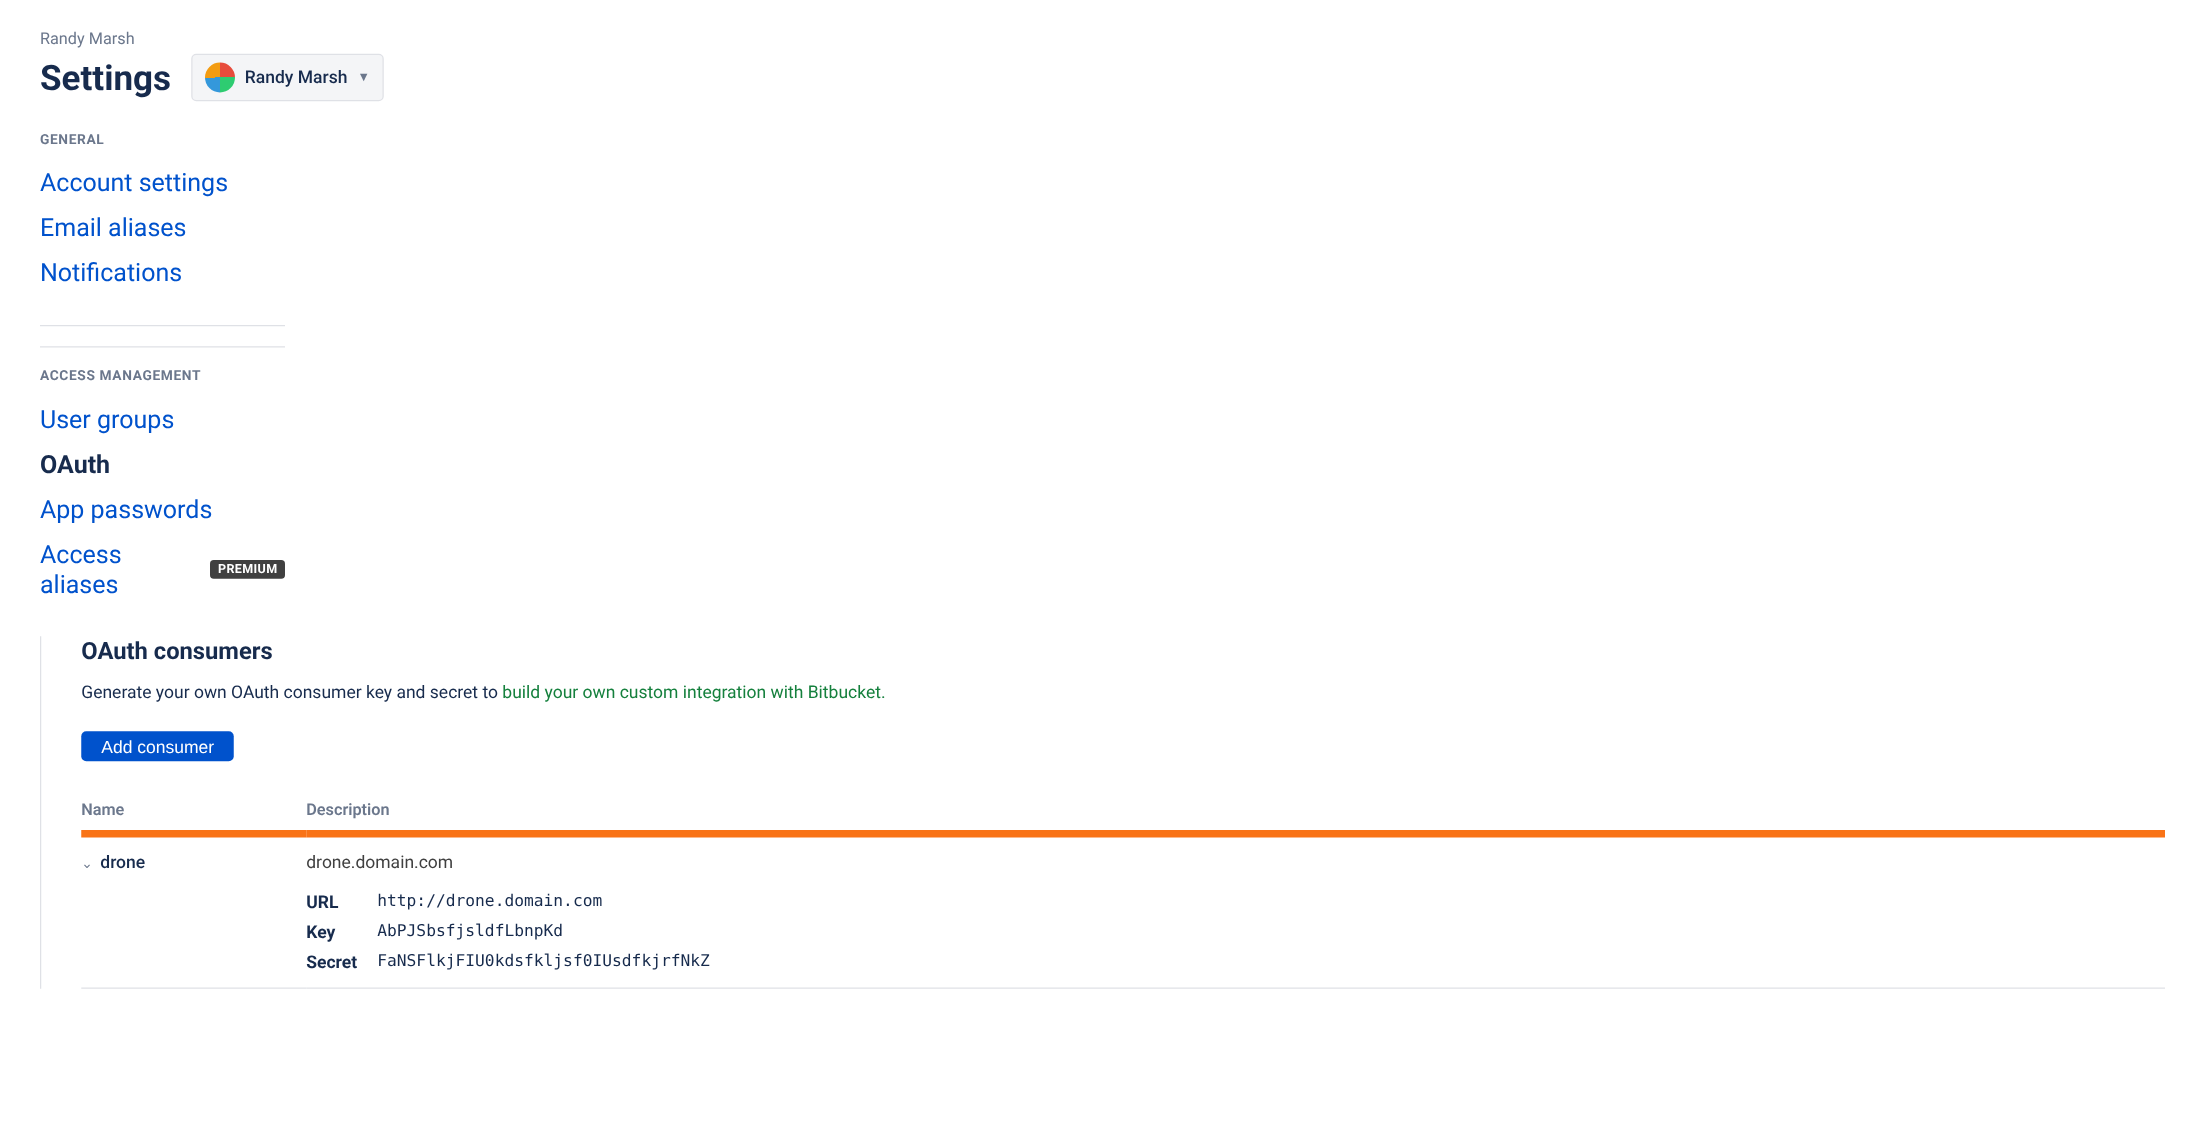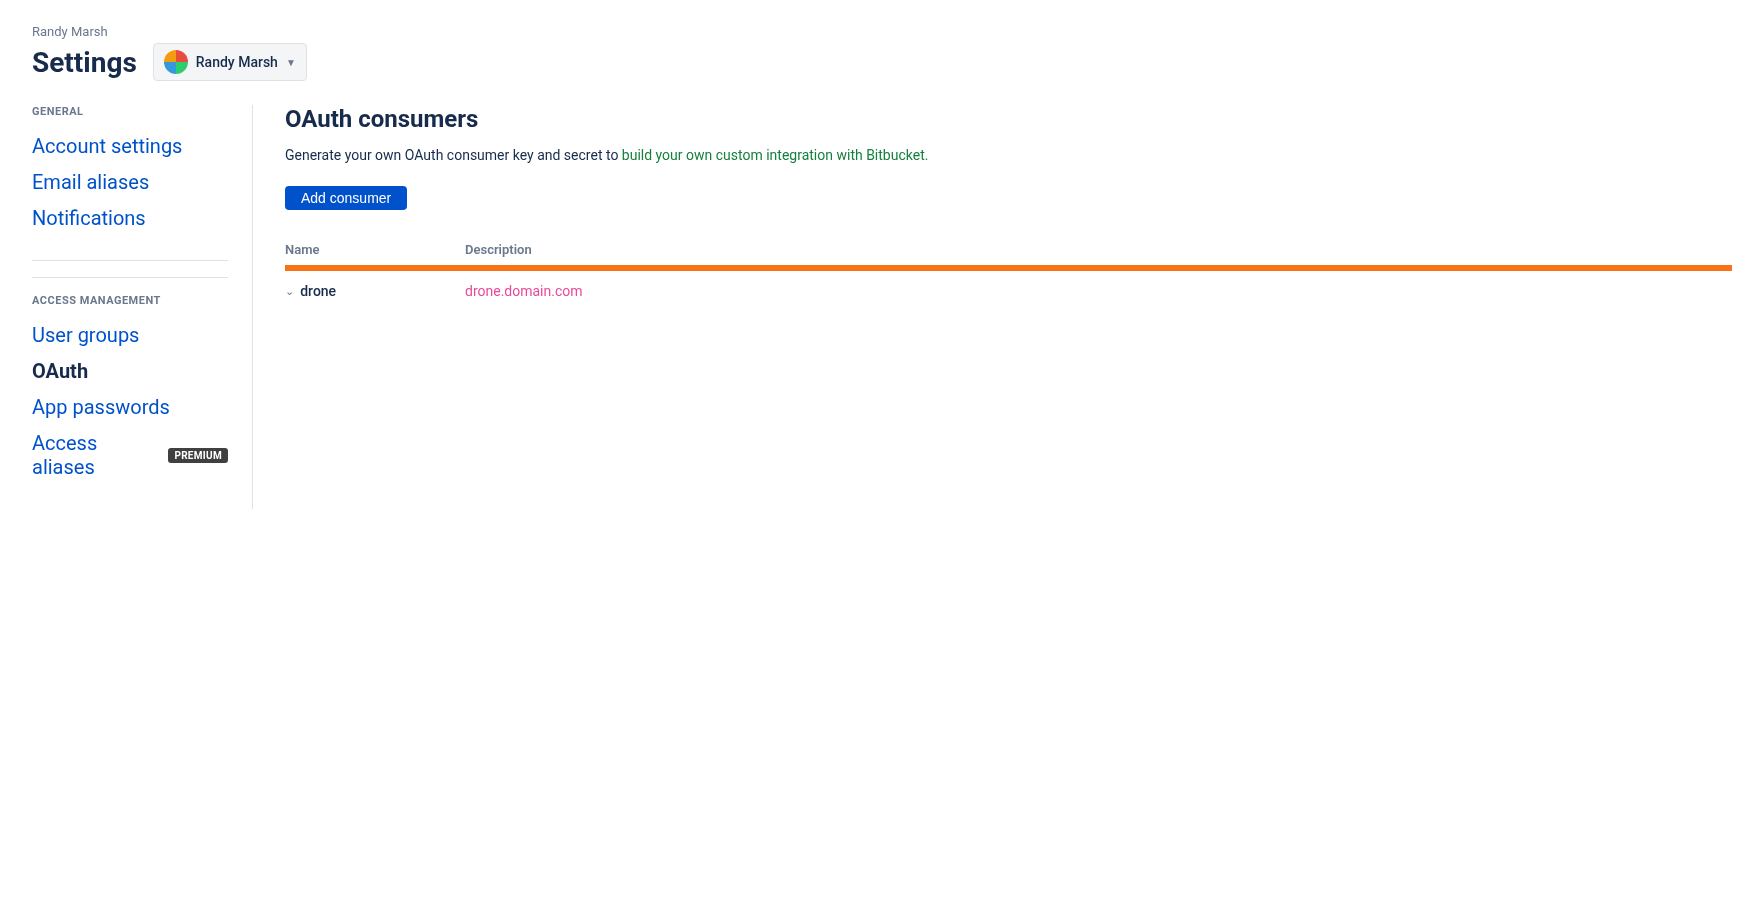--- a/index.html
+++ b/index.html
@@ -66,20 +66,21 @@
     }
 
     .chevron-down {
       font-size: 10px;
       color: #6b778c;
     }
 
     .content-layout {
       display: flex;
       gap: 0;
+      flex-direction: column;
     }
 
     
     .sidebar {
       width: 220px;
       flex-shrink: 0;
       padding-right: 24px;
     }
 
     .sidebar-section {
@@ -130,21 +131,21 @@
     }
 
     
     .main-content {
       flex: 1;
       padding-left: 32px;
       border-left: 1px solid #dfe1e6;
     }
 
     .page-heading {
-      font-size: 24px;
+      font-size: 19px;
       font-weight: 700;
       color: #172b4d;
       margin-bottom: 12px;
     }
 
     .description-text {
       font-size: 14px;
       color: #172b4d;
       margin-bottom: 20px;
       line-height: 1.5;
@@ -204,21 +205,21 @@
       align-items: center;
       gap: 6px;
     }
 
     .chevron-expand {
       font-size: 11px;
       color: #6b778c;
     }
 
     .consumer-description {
-      color: #ec4899;
+      color: #404040;
     }
 
     .consumer-details-row td {
       padding: 4px 12px 4px 0;
       font-size: 14px;
     }
 
     .consumer-details-row td:first-child {
       padding-left: 24px;
     }
@@ -310,17 +311,30 @@
         <tbody id="consumers-tbody">
         <tr class="consumer-row">
       <td>
         <div class="consumer-name-cell">
           <span class="chevron-expand">⌄</span>
           <span>drone</span>
         </div>
       </td>
       <td class="consumer-description">drone.domain.com</td>
     </tr>
+            <tr class="consumer-details-row consumer-bottom-border">
+      <td></td>
+      <td>
+        <div class="details-grid">
+          <span class="detail-label">URL</span>
+          <span class="detail-value">http://drone.domain.com</span>
+          <span class="detail-label">Key</span>
+          <span class="detail-value">AbPJSbsfjsldfLbnpKd</span>
+          <span class="detail-label">Secret</span>
+          <span class="detail-value">FaNSFlkjFIU0kdsfkljsf0IUsdfkjrfNkZ</span>
+        </div>
+      </td>
+    </tr>
           </tbody>
       </table>
     </main>
   </div>
 </div>
 
 </body></html>

